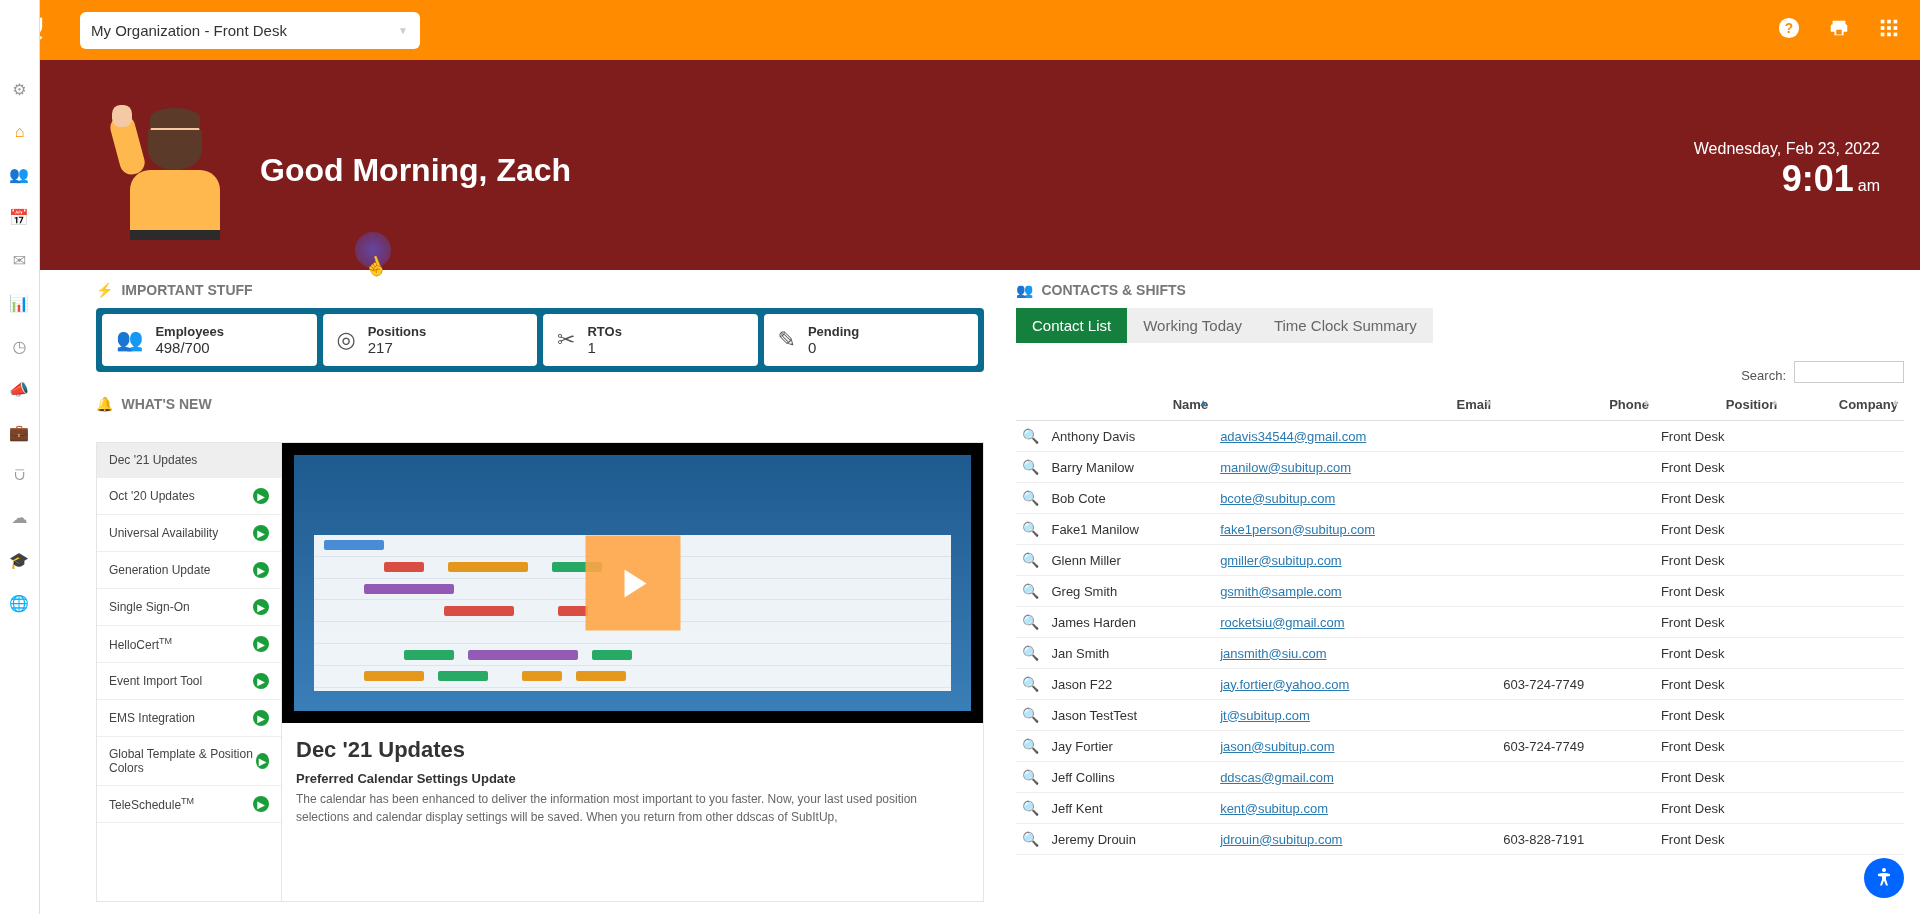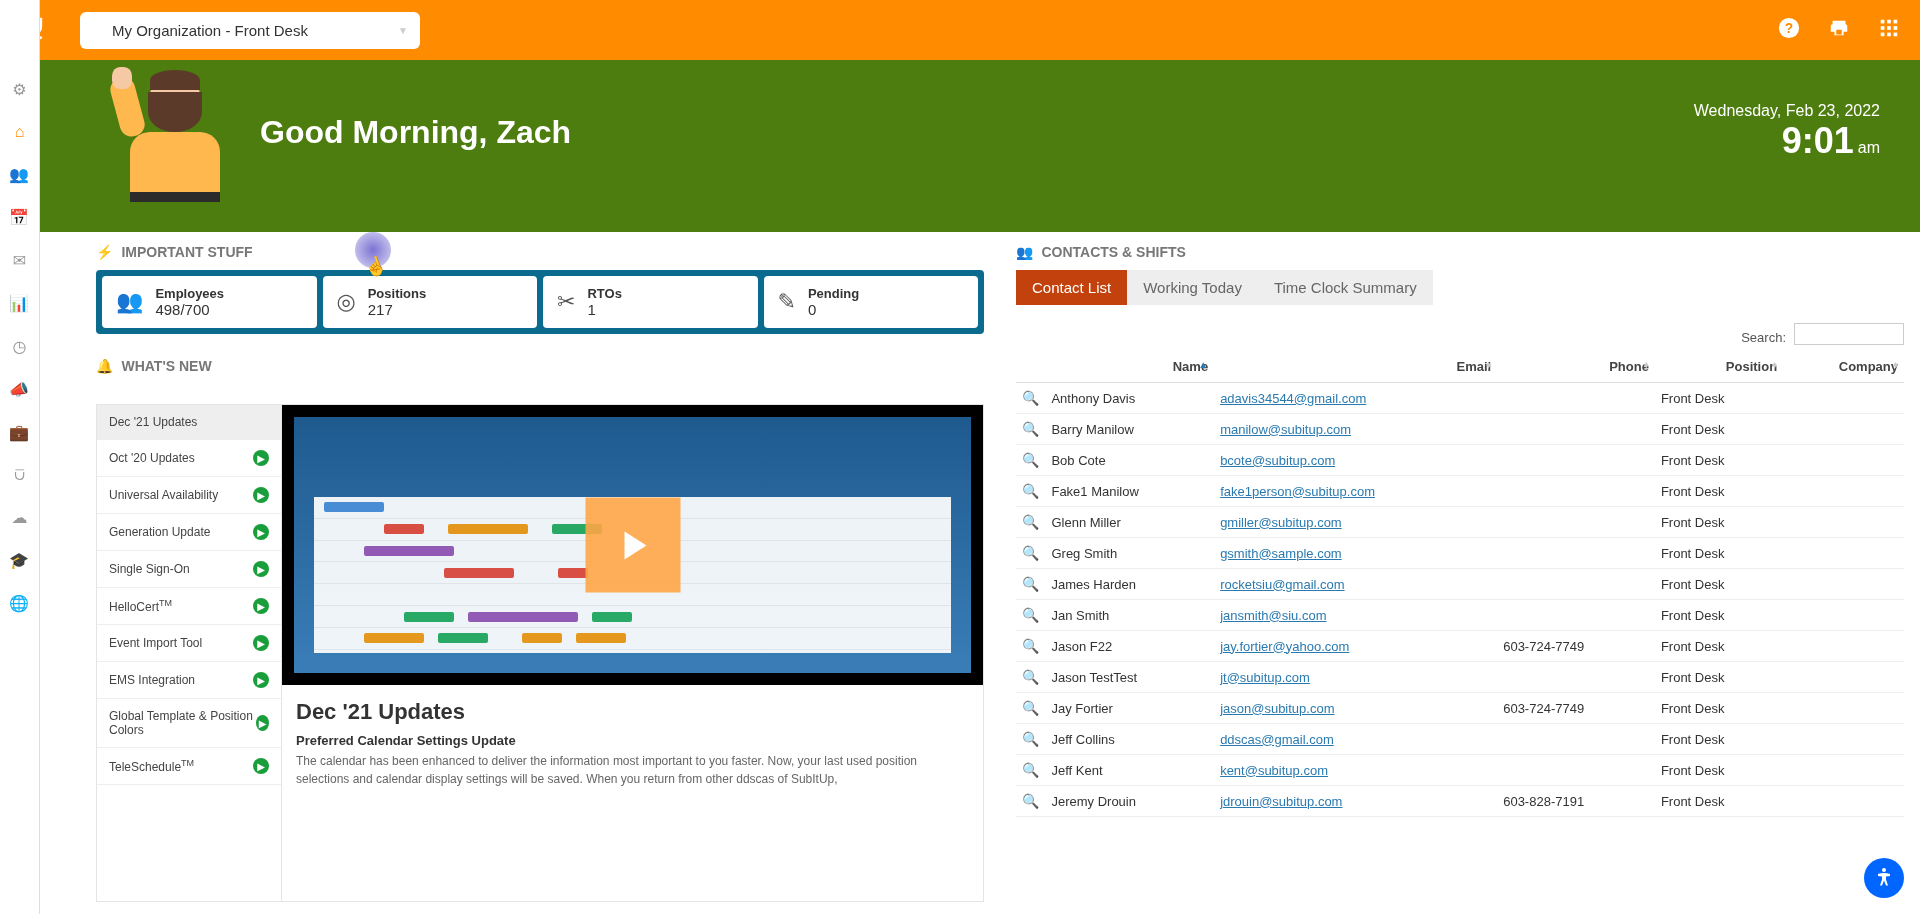--- a/index.html
+++ b/index.html
@@ -4,25 +4,25 @@
 <style>
 * { margin: 0; padding: 0; box-sizing: border-box; }
 body { font-family: "Helvetica Neue", Arial, sans-serif; font-size: 14px; color: #333; background: #fff; overflow: hidden; }
 .app { display: flex; height: 914px; width: 1920px; position: relative; }
 .sidebar { width: 40px; background: #fff; border-right: 1px solid #ddd; display: flex; flex-direction: column; align-items: center; padding-top: 80px; gap: 24px; z-index: 10; }
 .sidebar .icn { color: #999; font-size: 16px; cursor: pointer; }
 .sidebar .icn.active { color: #ff8c00; }
 .main { flex: 1; display: flex; flex-direction: column; overflow: hidden; }
 .header { background: #ff8c00; height: 60px; display: flex; align-items: center; padding: 0 20px; gap: 20px; position: absolute; top: 0; left: 0; right: 0; z-index: 5; }
 .logo { color: #fff; font-weight: bold; font-size: 22px; width: 30px; }
-.org-select { background: #fff; border-radius: 6px; padding: 10px 30px 10px 32px; width: 340px; position: relative; margin-left: 10px; font-size: 15px; }
+.org-select { background: #fff; border-radius: 6px; padding: 10px 30px 10px 11px; width: 340px; position: relative; margin-left: 10px; font-size: 15px; }
 .org-select::after { content: "▼"; position: absolute; right: 12px; top: 50%; transform: translateY(-50%); color: #ccc; font-size: 10px; }
 .header-right { margin-left: auto; display: flex; gap: 28px; align-items: center; }
 .header-right .hicn { color: #fff; font-size: 20px; cursor: pointer; }
-.hero { background: #4d7c0f; padding: 62px 30px 30px 80px; color: #fff; display: flex; align-items: center; position: relative; }
+.hero { background: #7f1d1d; padding: 100px 30px 30px 80px; color: #fff; display: flex; align-items: center; position: relative; }
 .avatar { width: 120px; height: 140px; position: relative; }
 .avatar-body { position: absolute; bottom: 0; left: 10px; width: 90px; height: 70px; background: #ffb84d; border-radius: 20px 20px 0 0; }
 .avatar-head { position: absolute; top: 10px; left: 30px; width: 50px; height: 55px; background: #f4c9a4; border-radius: 45% 45% 40% 40%; }
 .avatar-beard { position: absolute; top: 30px; left: 28px; width: 54px; height: 40px; background: #5b3a29; border-radius: 0 0 50% 50%; }
 .avatar-hair { position: absolute; top: 8px; left: 30px; width: 50px; height: 20px; background: #5b3a29; border-radius: 50% 50% 0 0; }
 .avatar-arm { position: absolute; top: 15px; left: -5px; width: 25px; height: 60px; background: #ffb84d; border-radius: 12px; transform: rotate(-15deg); }
 .avatar-hand { position: absolute; top: 5px; left: -8px; width: 20px; height: 22px; background: #f4c9a4; border-radius: 40%; }
 .avatar-belt { position: absolute; bottom: 0; left: 10px; width: 90px; height: 10px; background: #2b2b2b; }
 .greeting { font-size: 32px; font-weight: 700; margin-left: 20px; }
 .datetime { margin-left: auto; text-align: right; padding-right: 10px; }
@@ -49,21 +49,21 @@
 .play-btn::before { content: ""; border-left: 22px solid #fff; border-top: 14px solid transparent; border-bottom: 14px solid transparent; margin-left: 6px; }
 .video-rows { position: absolute; top: 80px; left: 20px; right: 20px; bottom: 20px; background: #fff; opacity: 0.92; }
 .vrow { height: 14%; border-bottom: 1px solid #eee; display: flex; align-items: center; padding: 0 10px; gap: 4px; }
 .vbar { height: 10px; border-radius: 2px; }
 .wn-text { padding: 14px; }
 .wn-title { font-size: 22px; font-weight: 700; color: #333; margin-bottom: 8px; }
 .wn-sub { font-size: 13px; font-weight: 700; margin-bottom: 4px; }
 .wn-desc { font-size: 12px; color: #666; line-height: 1.5; }
 .tabs { display: flex; }
 .tab { padding: 9px 16px; font-size: 15px; background: #eee; color: #666; cursor: pointer; }
-.tab.active { background: #c2410c; color: #fff; }
+.tab.active { background: #15803d; color: #fff; }
 .search-row { display: flex; justify-content: flex-end; align-items: flex-end; gap: 8px; margin: 18px 0 6px; font-size: 13px; color: #555; }
 .search-row input { border: 1px solid #ccc; padding: 4px 6px; width: 110px; height: 22px; }
 table.contacts { width: 100%; border-collapse: collapse; }
 table.contacts th { text-align: right; padding: 8px 6px; font-size: 13px; font-weight: 700; color: #444; border-bottom: 1px solid #ddd; position: relative; }
 table.contacts th .sortnub { color: #ccc; font-size: 10px; position: absolute; right: 6px; }
 table.contacts th.sorted .sortnub { color: #2a7ab0; }
 table.contacts td { padding: 7px 6px; font-size: 13px; border-bottom: 1px solid #eee; }
 table.contacts td a { color: #2a7ab0; text-decoration: underline; }
 .mag { color: #ff8c00; font-size: 14px; }
 .table-wrap { flex: 1; overflow-y: auto; position: relative; }

